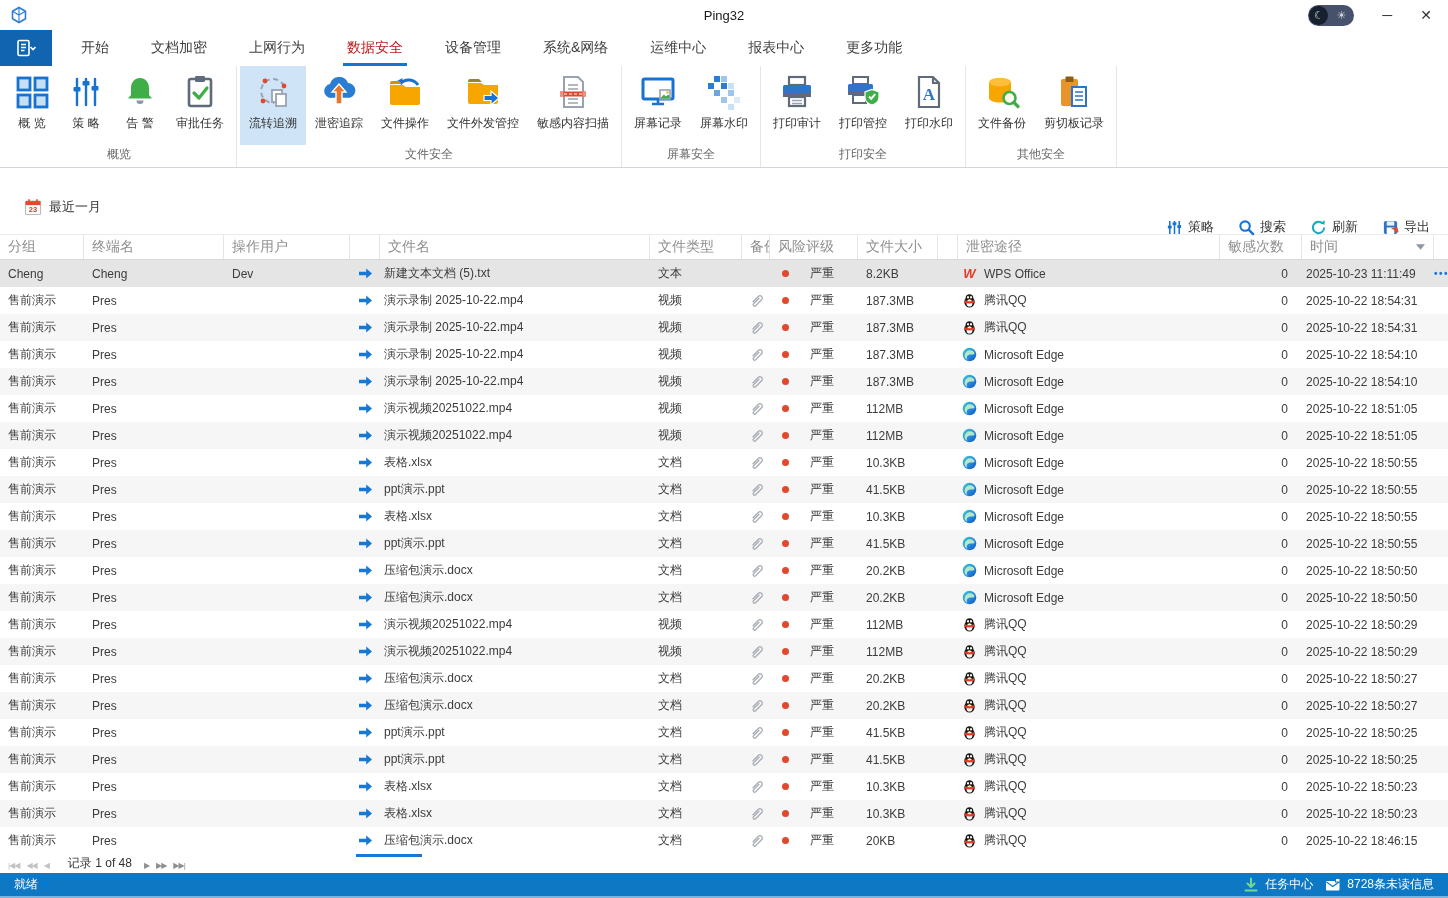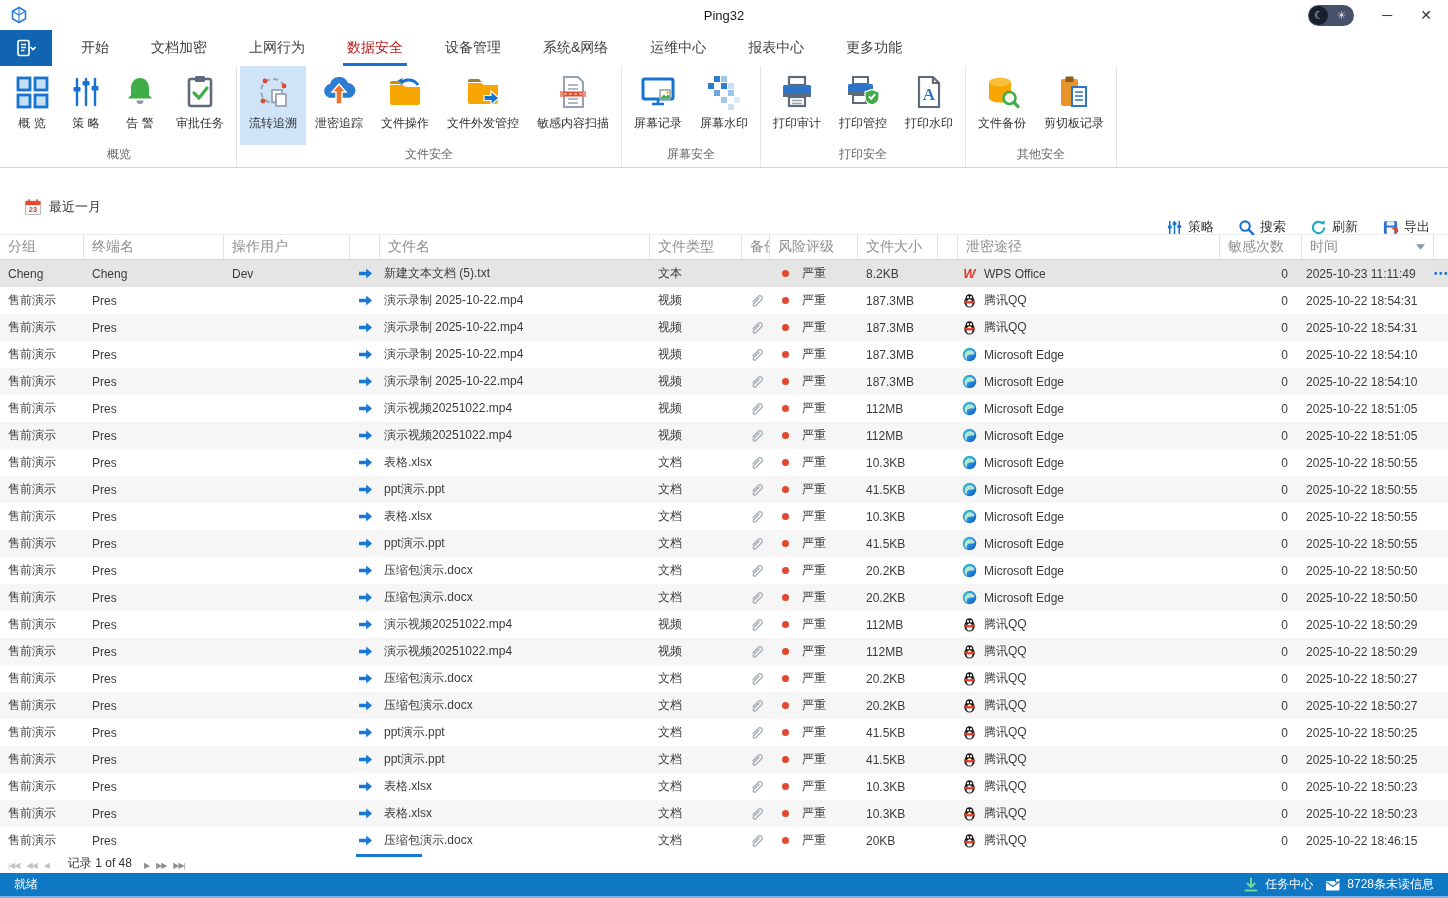--- a/index.html
+++ b/index.html
@@ -49,21 +49,21 @@
   .gh-cell{display:flex;align-items:center;padding-left:8px;font-size:14px;color:#8f8f8f;border-right:1px solid #e4e4e4;overflow:hidden;white-space:nowrap;box-sizing:border-box;}
   .gh-cell:last-child{border-right:none;}
   .gh-cell .gh-arrow{margin-left:auto;margin-right:8px;display:flex;align-items:center;}
   .grid-body{height:594px;overflow:hidden;}
   .grid-row{height:27px;display:grid;grid-template-columns:var(--cols);font-size:12px;color:#3c3c3c;align-items:center;}
   .grid-row:nth-child(odd){background:#f6f6f6;}
   .grid-row.selected{background:#e5e5e5;}
   .gc{padding-left:8px;white-space:nowrap;overflow:hidden;}
   .gc-center{display:flex;justify-content:center;align-items:center;padding:0;}
   .gc-file{padding-left:4px;}
-  .gc-risk{display:flex;align-items:center;gap:13px;padding-left:12px;}
+  .gc-risk{display:flex;align-items:center;gap:21px;padding-left:12px;}
   .risk-dot{width:7px;height:7px;border-radius:50%;flex:0 0 auto;}
   .gc-channel{display:flex;align-items:center;gap:7px;padding-left:4px;}
   .gc-channel .ch-ic,.gc-center svg,.ch-ic svg{width:15px;height:15px;display:block;}
   .gc-count{text-align:right;padding-right:14px;}
   .gc-time{padding-left:4px;}
   .gc-actions{color:#1778d6;font-weight:bold;font-size:10px;letter-spacing:1.5px;}
 
   
   .pager{height:19px;display:flex;align-items:center;gap:8px;padding-left:8px;font-size:12px;color:#333;position:relative;}
   .pg-btn{font-size:8px;letter-spacing:-1px;line-height:1;}

